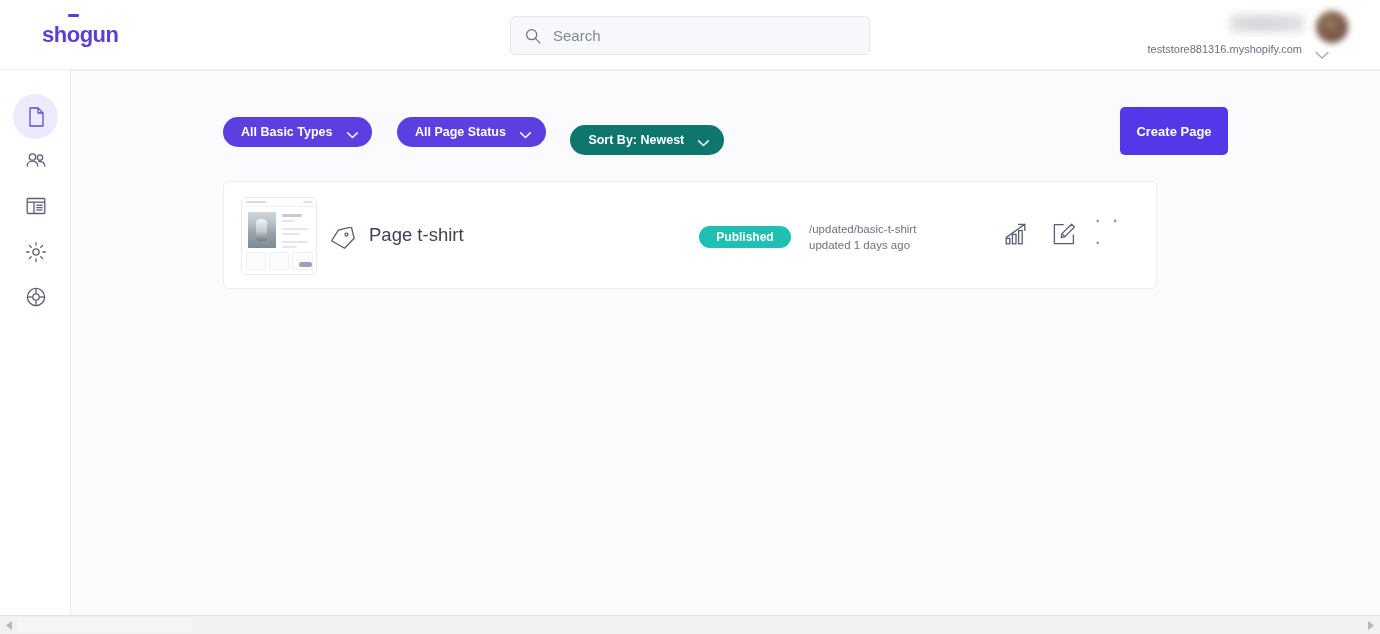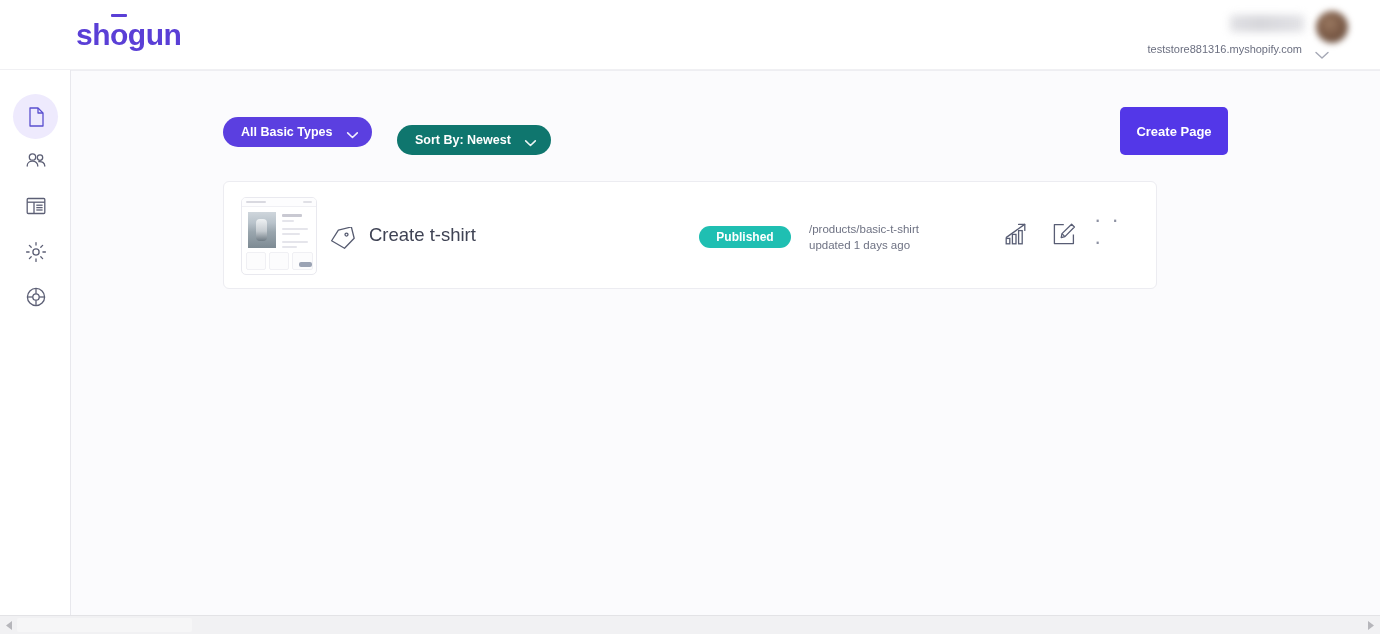--- a/index.html
+++ b/index.html
@@ -27,27 +27,26 @@
     height: 70px;
     background: #ffffff;
     border-bottom: 1px solid #f0f0f3;
     z-index: 20;
   }
 
   .logo {
     position: absolute;
     left: 42px;
     top: 16px;
-    font-size: 30px;
+    font-size: 22px;
     font-weight: 700;
     color: #5A3FD6;
     letter-spacing: -0.5px;
     line-height: 38px;
     user-select: none;
-    margin-left: 34px;
   }
   .logo .macron {
     position: relative;
     display: inline-block;
   }
   .logo .macron::after {
     content: "";
     position: absolute;
     left: 1px;
     right: 1px;
@@ -362,20 +361,29 @@
 </style>
 </head>
 <body>
 
 <div id="app">
 
   <div class="header">
 
     <div class="logo"><span>sh</span><span class="macron">o</span><span>gun</span></div>
 
+    <div class="search-wrap">
+      <span class="search-icon">
+        <svg viewBox="0 0 20 20" fill="none" stroke="currentColor" stroke-width="1.4">
+          <circle cx="8.5" cy="8.5" r="5.6"></circle>
+          <line x1="12.6" y1="12.6" x2="17.6" y2="17.6" stroke-linecap="round"></line>
+        </svg>
+      </span>
+      <input class="search-input" type="text" placeholder="Search" style="">
+    </div>
 
     <div class="account">
       <div class="acct-name-blur"></div>
       <div class="avatar"></div>
       <div class="store-url">teststore881316.myshopify.com</div>
       <span class="chevron-acct">
         <svg viewBox="0 0 16 10" fill="none" stroke="currentColor" stroke-width="1.4">
           <polyline points="2,2.5 8,8 14,2.5" stroke-linecap="round" stroke-linejoin="round"></polyline>
         </svg>
       </span>
@@ -446,20 +454,28 @@
 
       <button class="pill pill-purple">
         <span class="pill-label">All Basic Types</span>
         <span class="chev">
           <svg viewBox="0 0 14 9" fill="none" stroke="currentColor" stroke-width="1.7">
             <polyline points="1.8,2 7,7 12.2,2" stroke-linecap="round" stroke-linejoin="round"></polyline>
           </svg>
         </span>
       </button>
 
+      <button class="pill pill-purple">
+        <span class="pill-label">All Page Status</span>
+        <span class="chev">
+          <svg viewBox="0 0 14 9" fill="none" stroke="currentColor" stroke-width="1.7">
+            <polyline points="1.8,2 7,7 12.2,2" stroke-linecap="round" stroke-linejoin="round"></polyline>
+          </svg>
+        </span>
+      </button>
 
       <button class="pill pill-pink">
         <span class="pill-label">Sort By: Newest</span>
         <span class="chev">
           <svg viewBox="0 0 14 9" fill="none" stroke="currentColor" stroke-width="1.7">
             <polyline points="1.8,2 7,7 12.2,2" stroke-linecap="round" stroke-linejoin="round"></polyline>
           </svg>
         </span>
       </button>
     </div>
@@ -483,26 +499,26 @@
         <div class="thumb-cta"></div>
       </div>
 
       <span class="tag-icon">
         <svg viewBox="0 0 28 24" fill="none" stroke="currentColor" stroke-width="1.3">
           <path d="M2.5 11.2 L11.6 2.6 L25 2.6 L25 14.2 L13.2 21.6 Z" stroke-linejoin="round" transform="rotate(-14 13 12)"></path>
           <circle cx="17.5" cy="7.6" r="1.5"></circle>
         </svg>
       </span>
 
-      <div class="page-title">Create t-shirt</div>
+      <div class="page-title">Page t-shirt</div>
 
       <div class="badge">Published</div>
 
       <div class="meta">
-        <div>/products/basic-t-shirt</div>
+        <div>/updated/basic-t-shirt</div>
         <div>updated 1 days ago</div>
       </div>
 
       <div class="actions">
 
         <div class="act act-analytics">
           <span>
             <svg viewBox="0 0 26 26" fill="none" stroke="currentColor" stroke-width="1.3">
               <rect x="3.2" y="17.4" width="3.6" height="5.4"></rect>
               <rect x="9.4" y="13.4" width="3.6" height="9.4"></rect>

